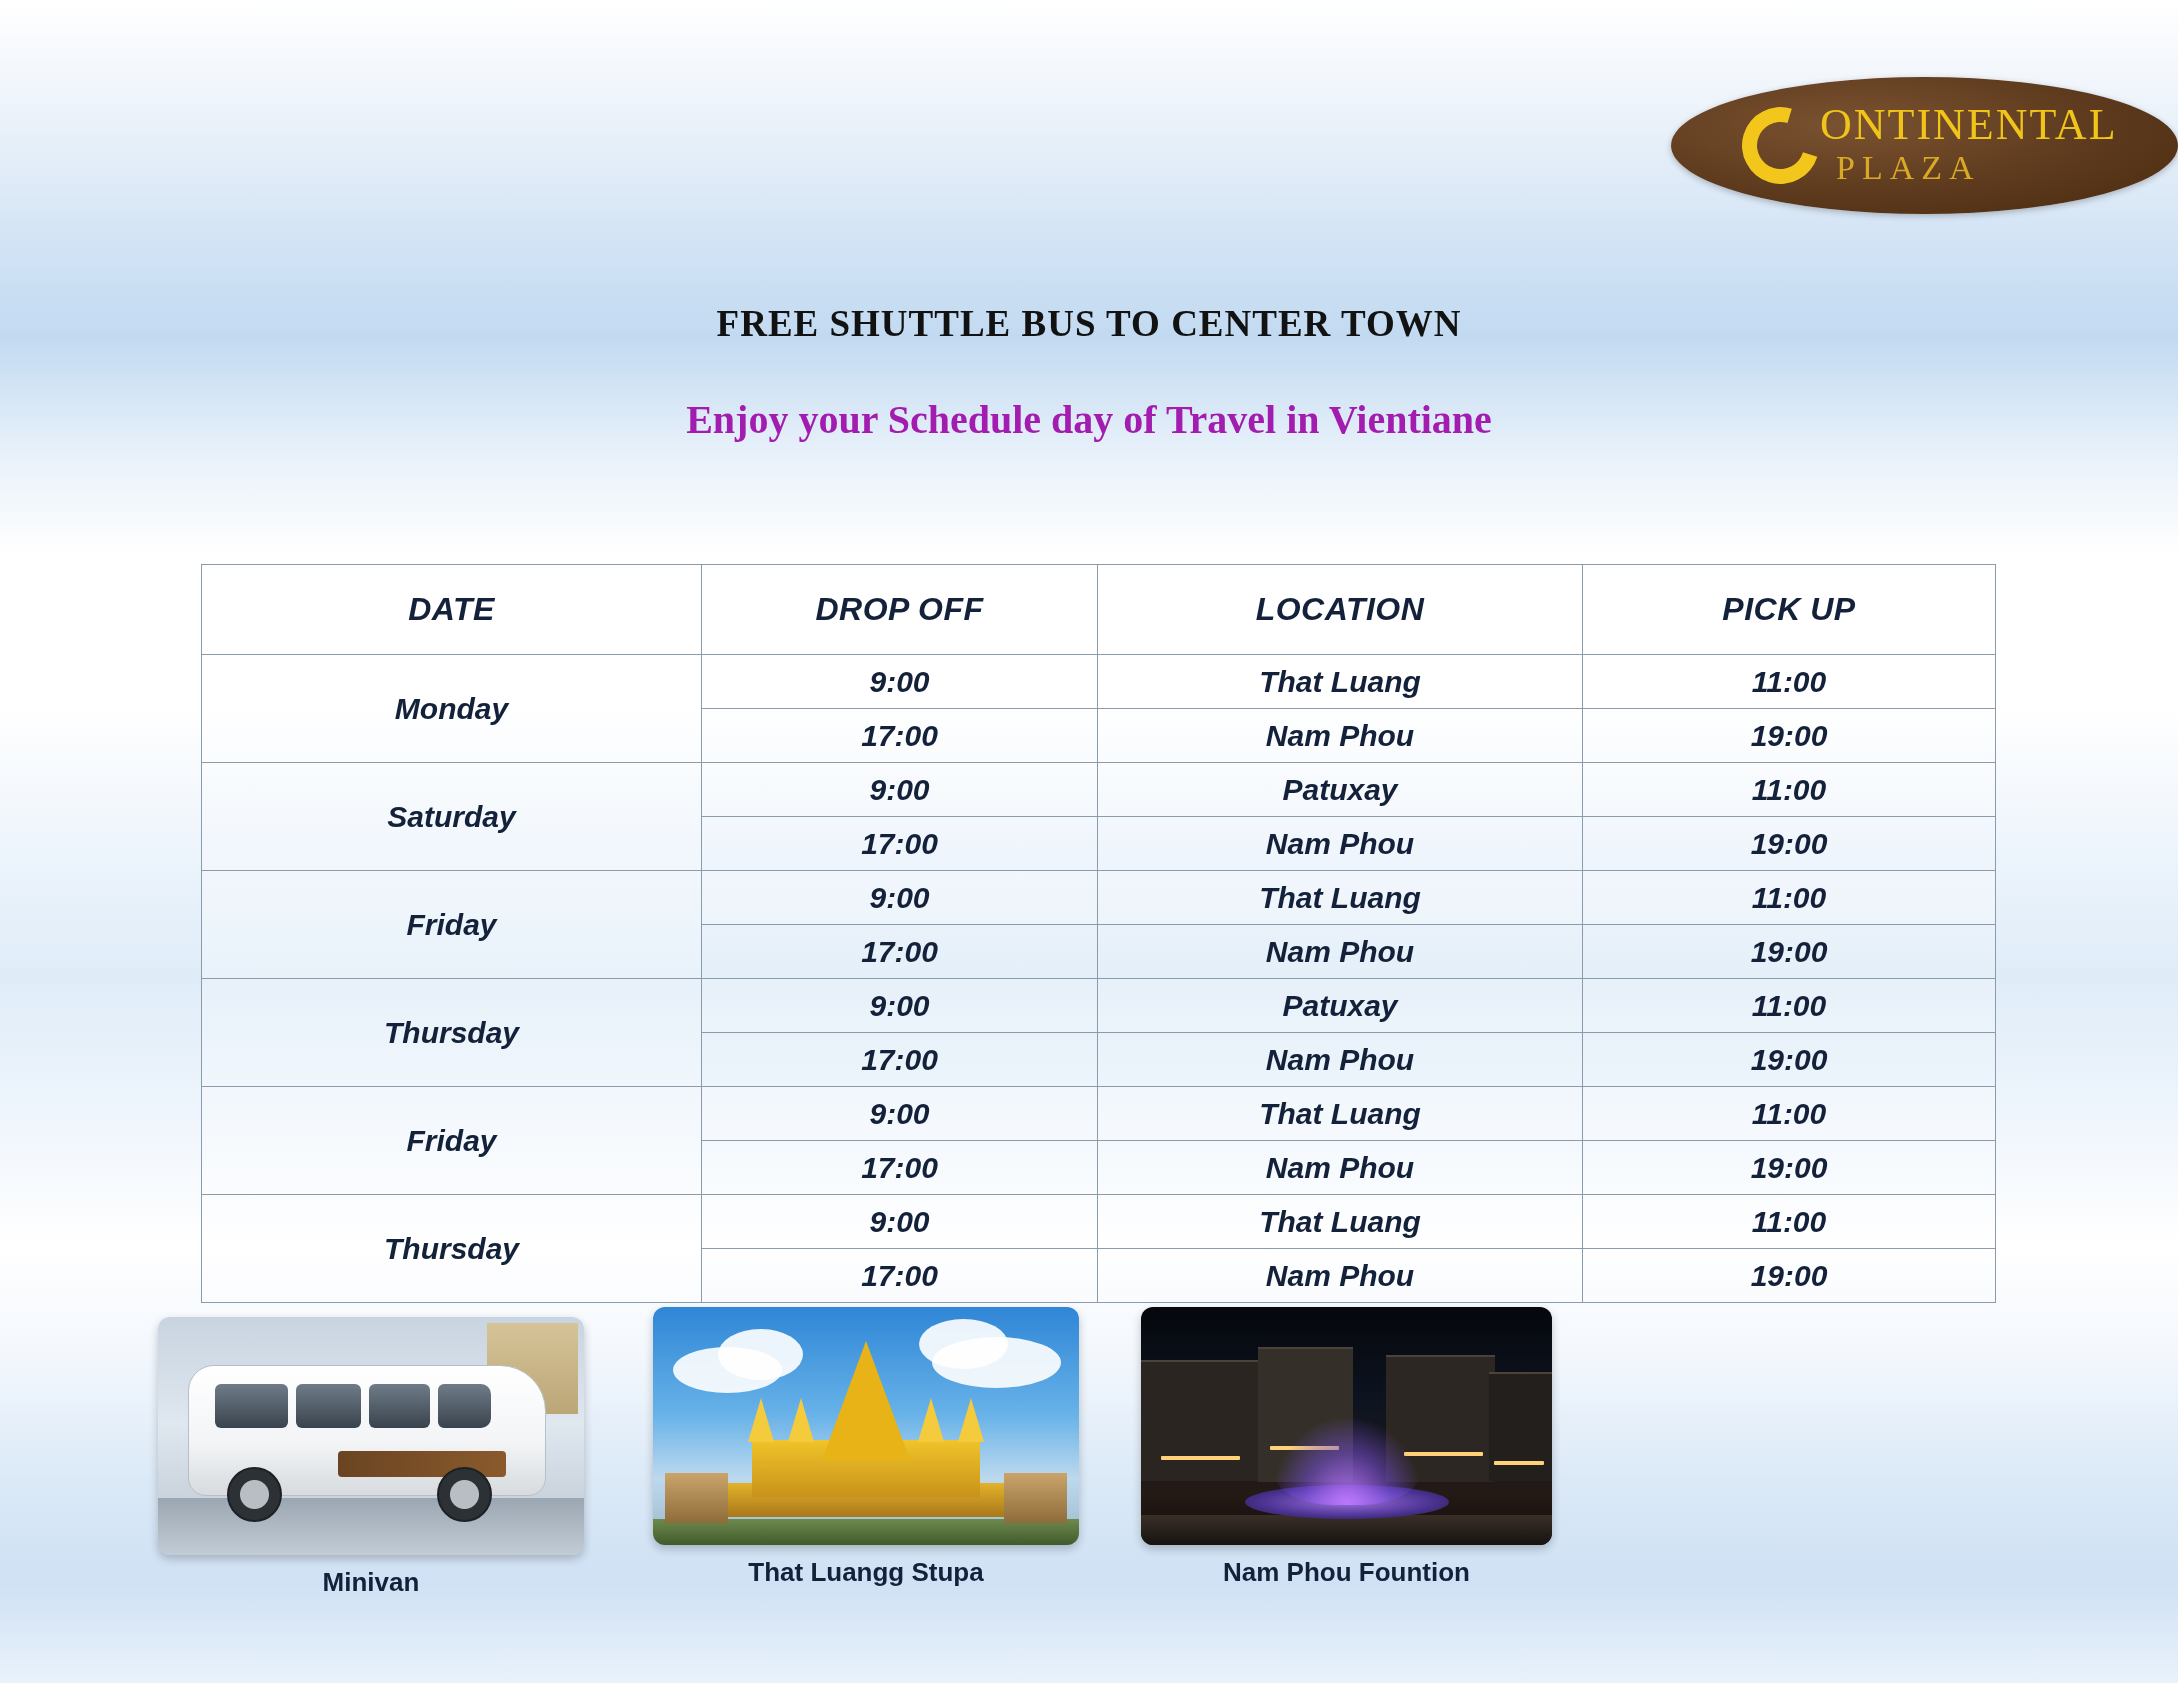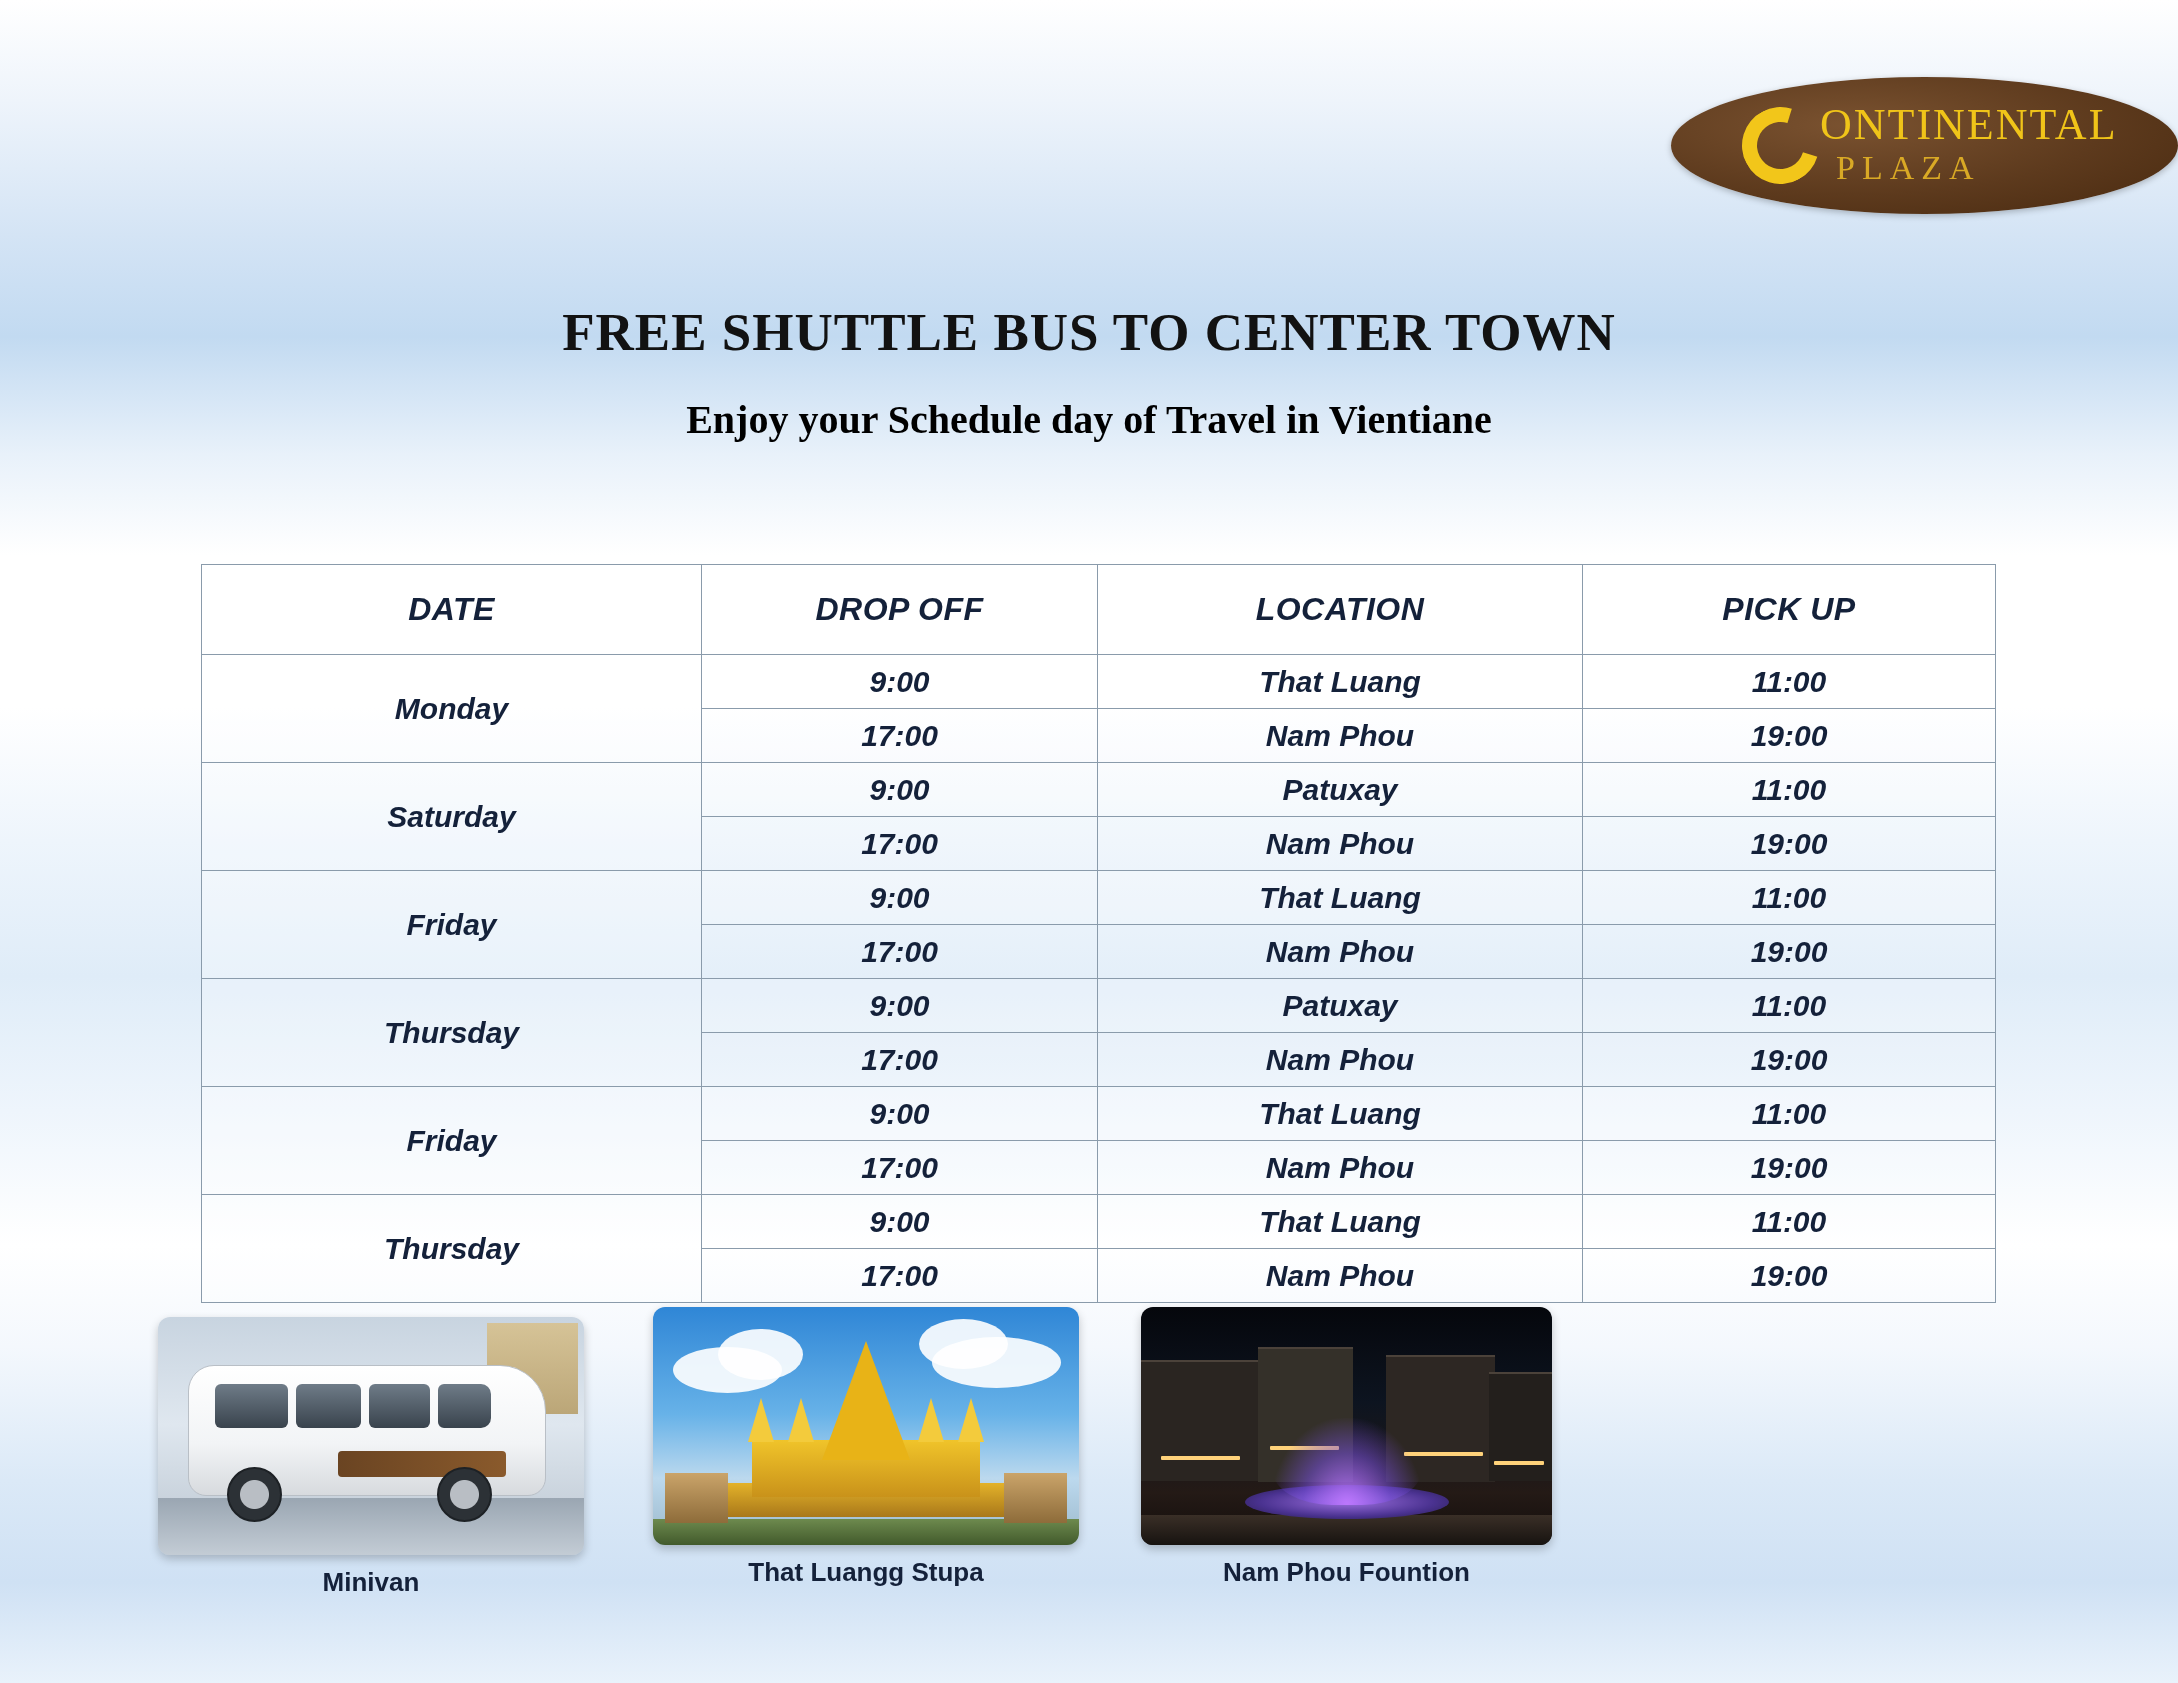--- a/index.html
+++ b/index.html
@@ -94,34 +94,34 @@
 
   
   .title {
     position: absolute;
     top: 302px;
     left: 0;
     right: 0;
     text-align: center;
     font-family: "Liberation Serif", serif;
     font-weight: bold;
-    font-size: 53px;
+    font-size: 37px;
     letter-spacing: 1px;
     color: #121212;
   }
   .subtitle {
     position: absolute;
     top: 396px;
     left: 0;
     right: 0;
     text-align: center;
     font-family: "Liberation Serif", serif;
     font-weight: bold;
     font-size: 40px;
-    color: #000000;
+    color: #a21caf;
   }
 
   
   .table-wrap {
     position: absolute;
     left: 201px;
     top: 564px;
     width: 1794px;
   }
   table.schedule {

